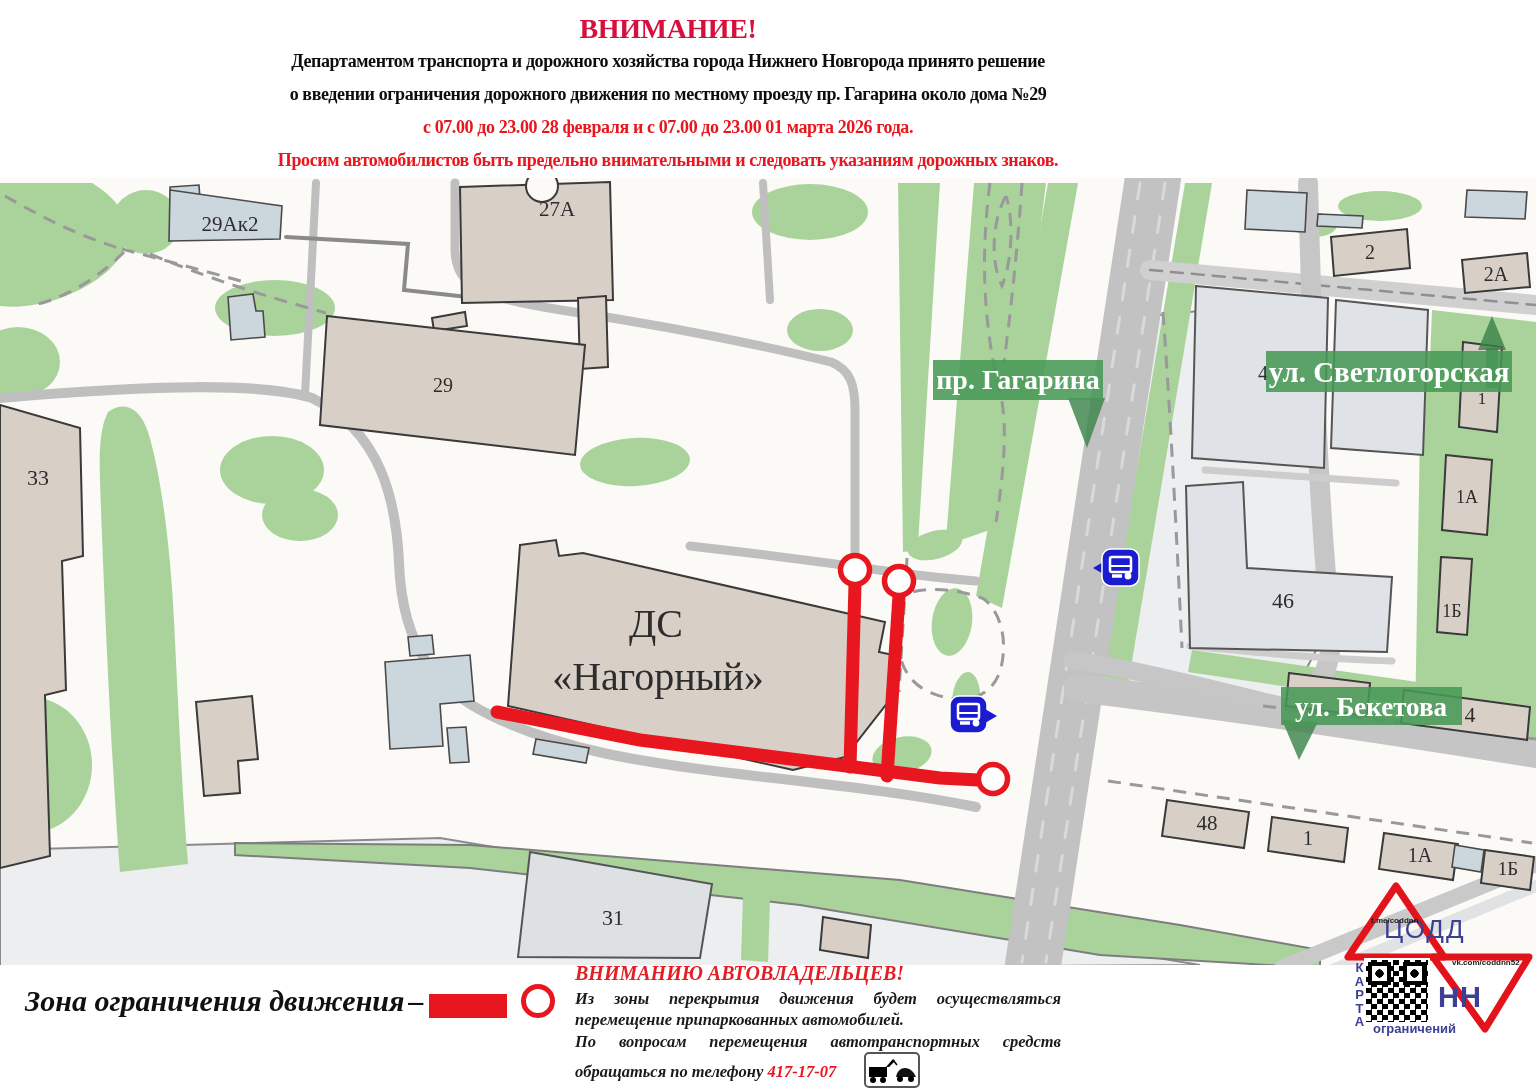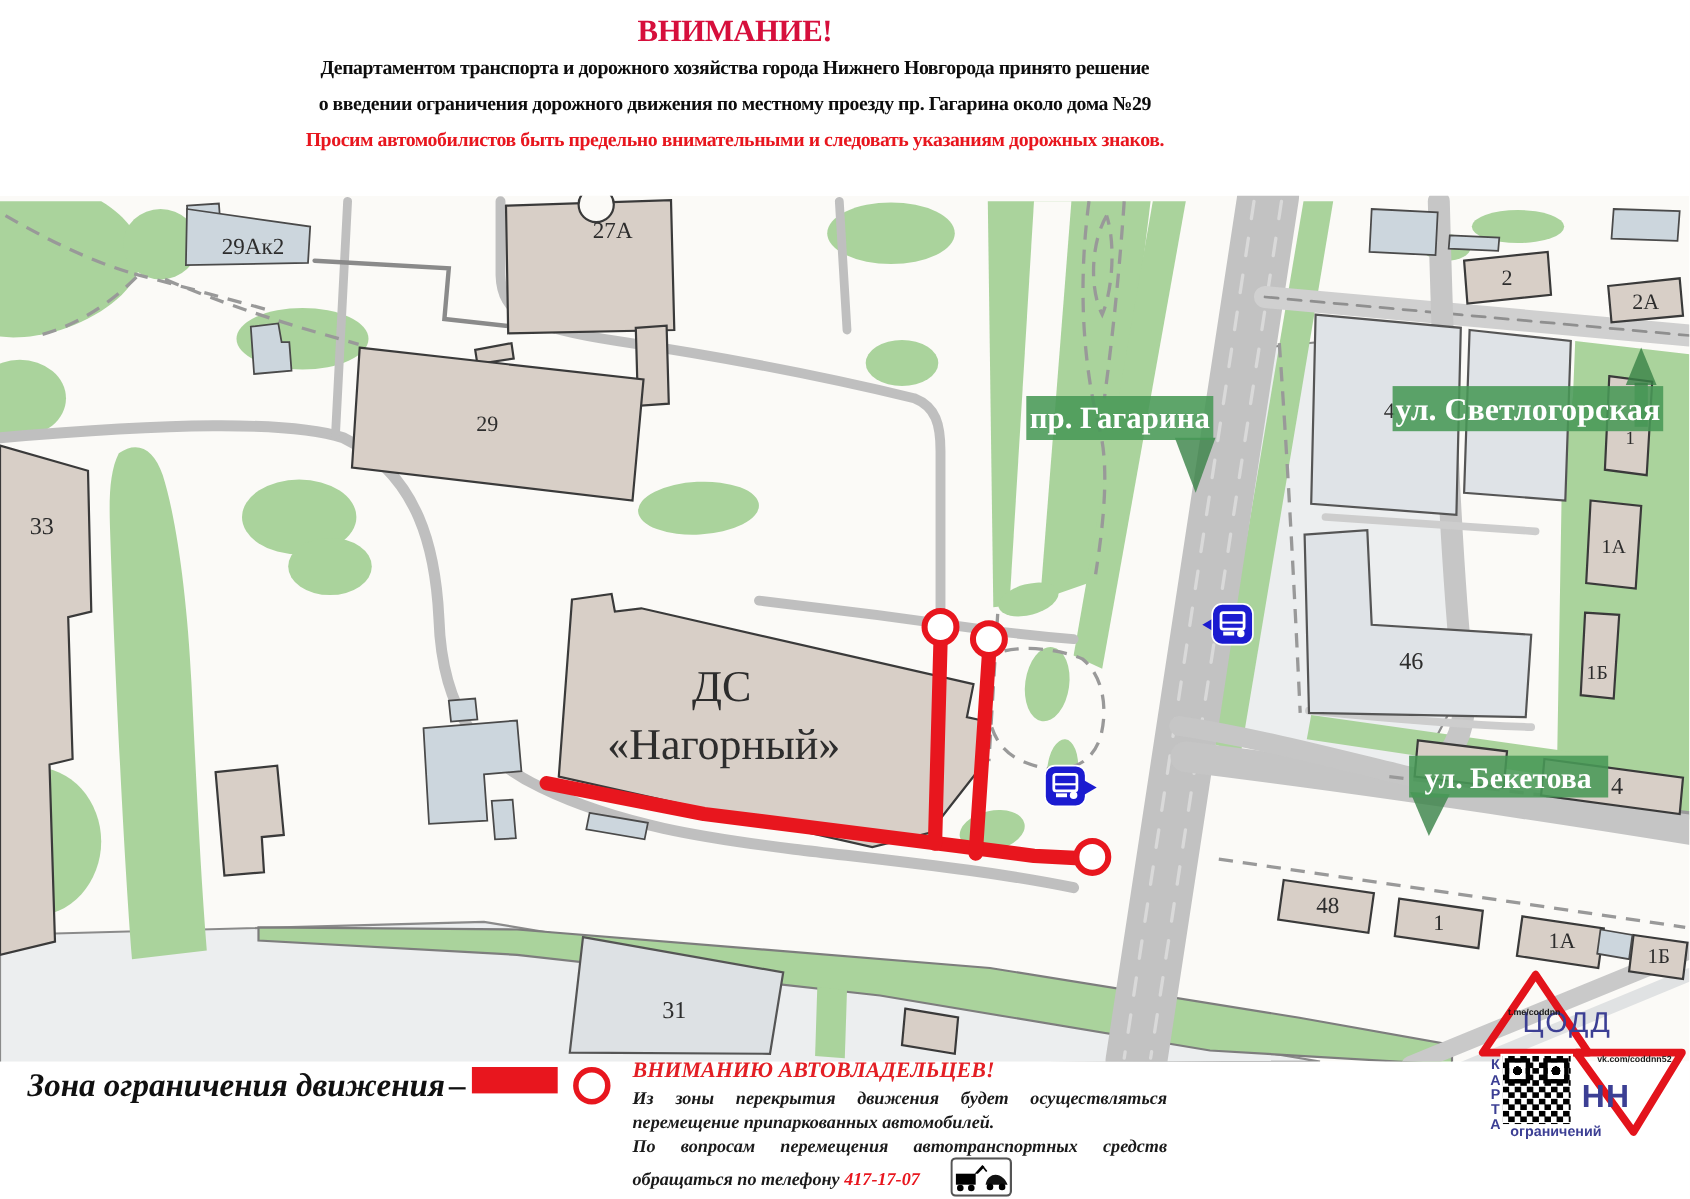--- a/index.html
+++ b/index.html
@@ -21,21 +21,21 @@
   .bs{fill:#ccd6dd;stroke:#4a4a4a;stroke-width:1.6;}
   .bg{fill:#dfe3e7;stroke:#555;stroke-width:2;}
   .dash{stroke:#999;stroke-width:3;fill:none;stroke-dasharray:13 9;}
   .mlbl{font-family:"Liberation Serif",serif;fill:#2d2d2d;text-anchor:middle;}
   .badge{fill:rgba(72,152,86,0.88);}
   .ptr{fill:rgba(56,130,70,0.8);}
   .badge-t{font-family:"Liberation Serif",serif;font-weight:bold;fill:#ffffff;text-anchor:middle;}
   .red-line{stroke:#e8161e;stroke-width:13;fill:none;stroke-linecap:round;stroke-linejoin:round;}
   .red-ring{fill:#ffffff;stroke:#e8161e;stroke-width:5.5;}
   
-  .legend{position:absolute;left:25px;top:970px;height:48px;display:flex;align-items:flex-start;
+  .legend{position:absolute;left:25px;top:970px;height:48px;display:flex;align-items:flex-end;
           font-weight:bold;font-style:italic;font-size:30px;color:#101010;}
   .legend-dash{margin-left:4px;}
   .legend-bar{width:78px;height:24px;background:#e8161e;margin-left:6px;}
   .legend-ring{width:24px;height:24px;border:5px solid #e8161e;border-radius:50%;
                background:#fff;margin-left:14px;}
   
   .notice{position:absolute;left:575px;top:960px;width:486px;font-style:italic;font-weight:bold;
           font-size:16.5px;line-height:1.3;color:#1a1a1a;text-align:justify;}
   .notice .t{font-size:20px;color:#e31e24;margin:0 0 2px 0;}
   .notice p{margin:0;}
@@ -65,20 +65,21 @@
 </style>
 </head>
 <body>
 
 <div class="page">
 
   <div class="hdr">
     <div class="attn">ВНИМАНИЕ!</div>
     <div class="blk">Департаментом транспорта и дорожного хозяйства города Нижнего Новгорода принято решение</div>
     <div class="blk">о введении ограничения дорожного движения по местному проезду пр. Гагарина около дома №29</div>
+    <div class="red">с 07.00 до 23.00 28 февраля и с 07.00 до 23.00 01 марта 2026 года.</div>
     <div class="red">Просим автомобилистов быть предельно внимательными и следовать указаниям дорожных знаков.</div>
   </div>
 
   <svg class="map" viewBox="0 178 1536 787" width="1536" height="787" xmlns="http://www.w3.org/2000/svg">
     <rect x="0" y="178" width="1536" height="787" fill="#fbfaf7"></rect>
 
     <g>
       <polygon class="pave" points="1158,315 1312,300 1332,620 1290,700 1106,668"></polygon>
       <polygon class="pave" points="0,850 440,838 1200,965 0,972"></polygon>
     </g>

